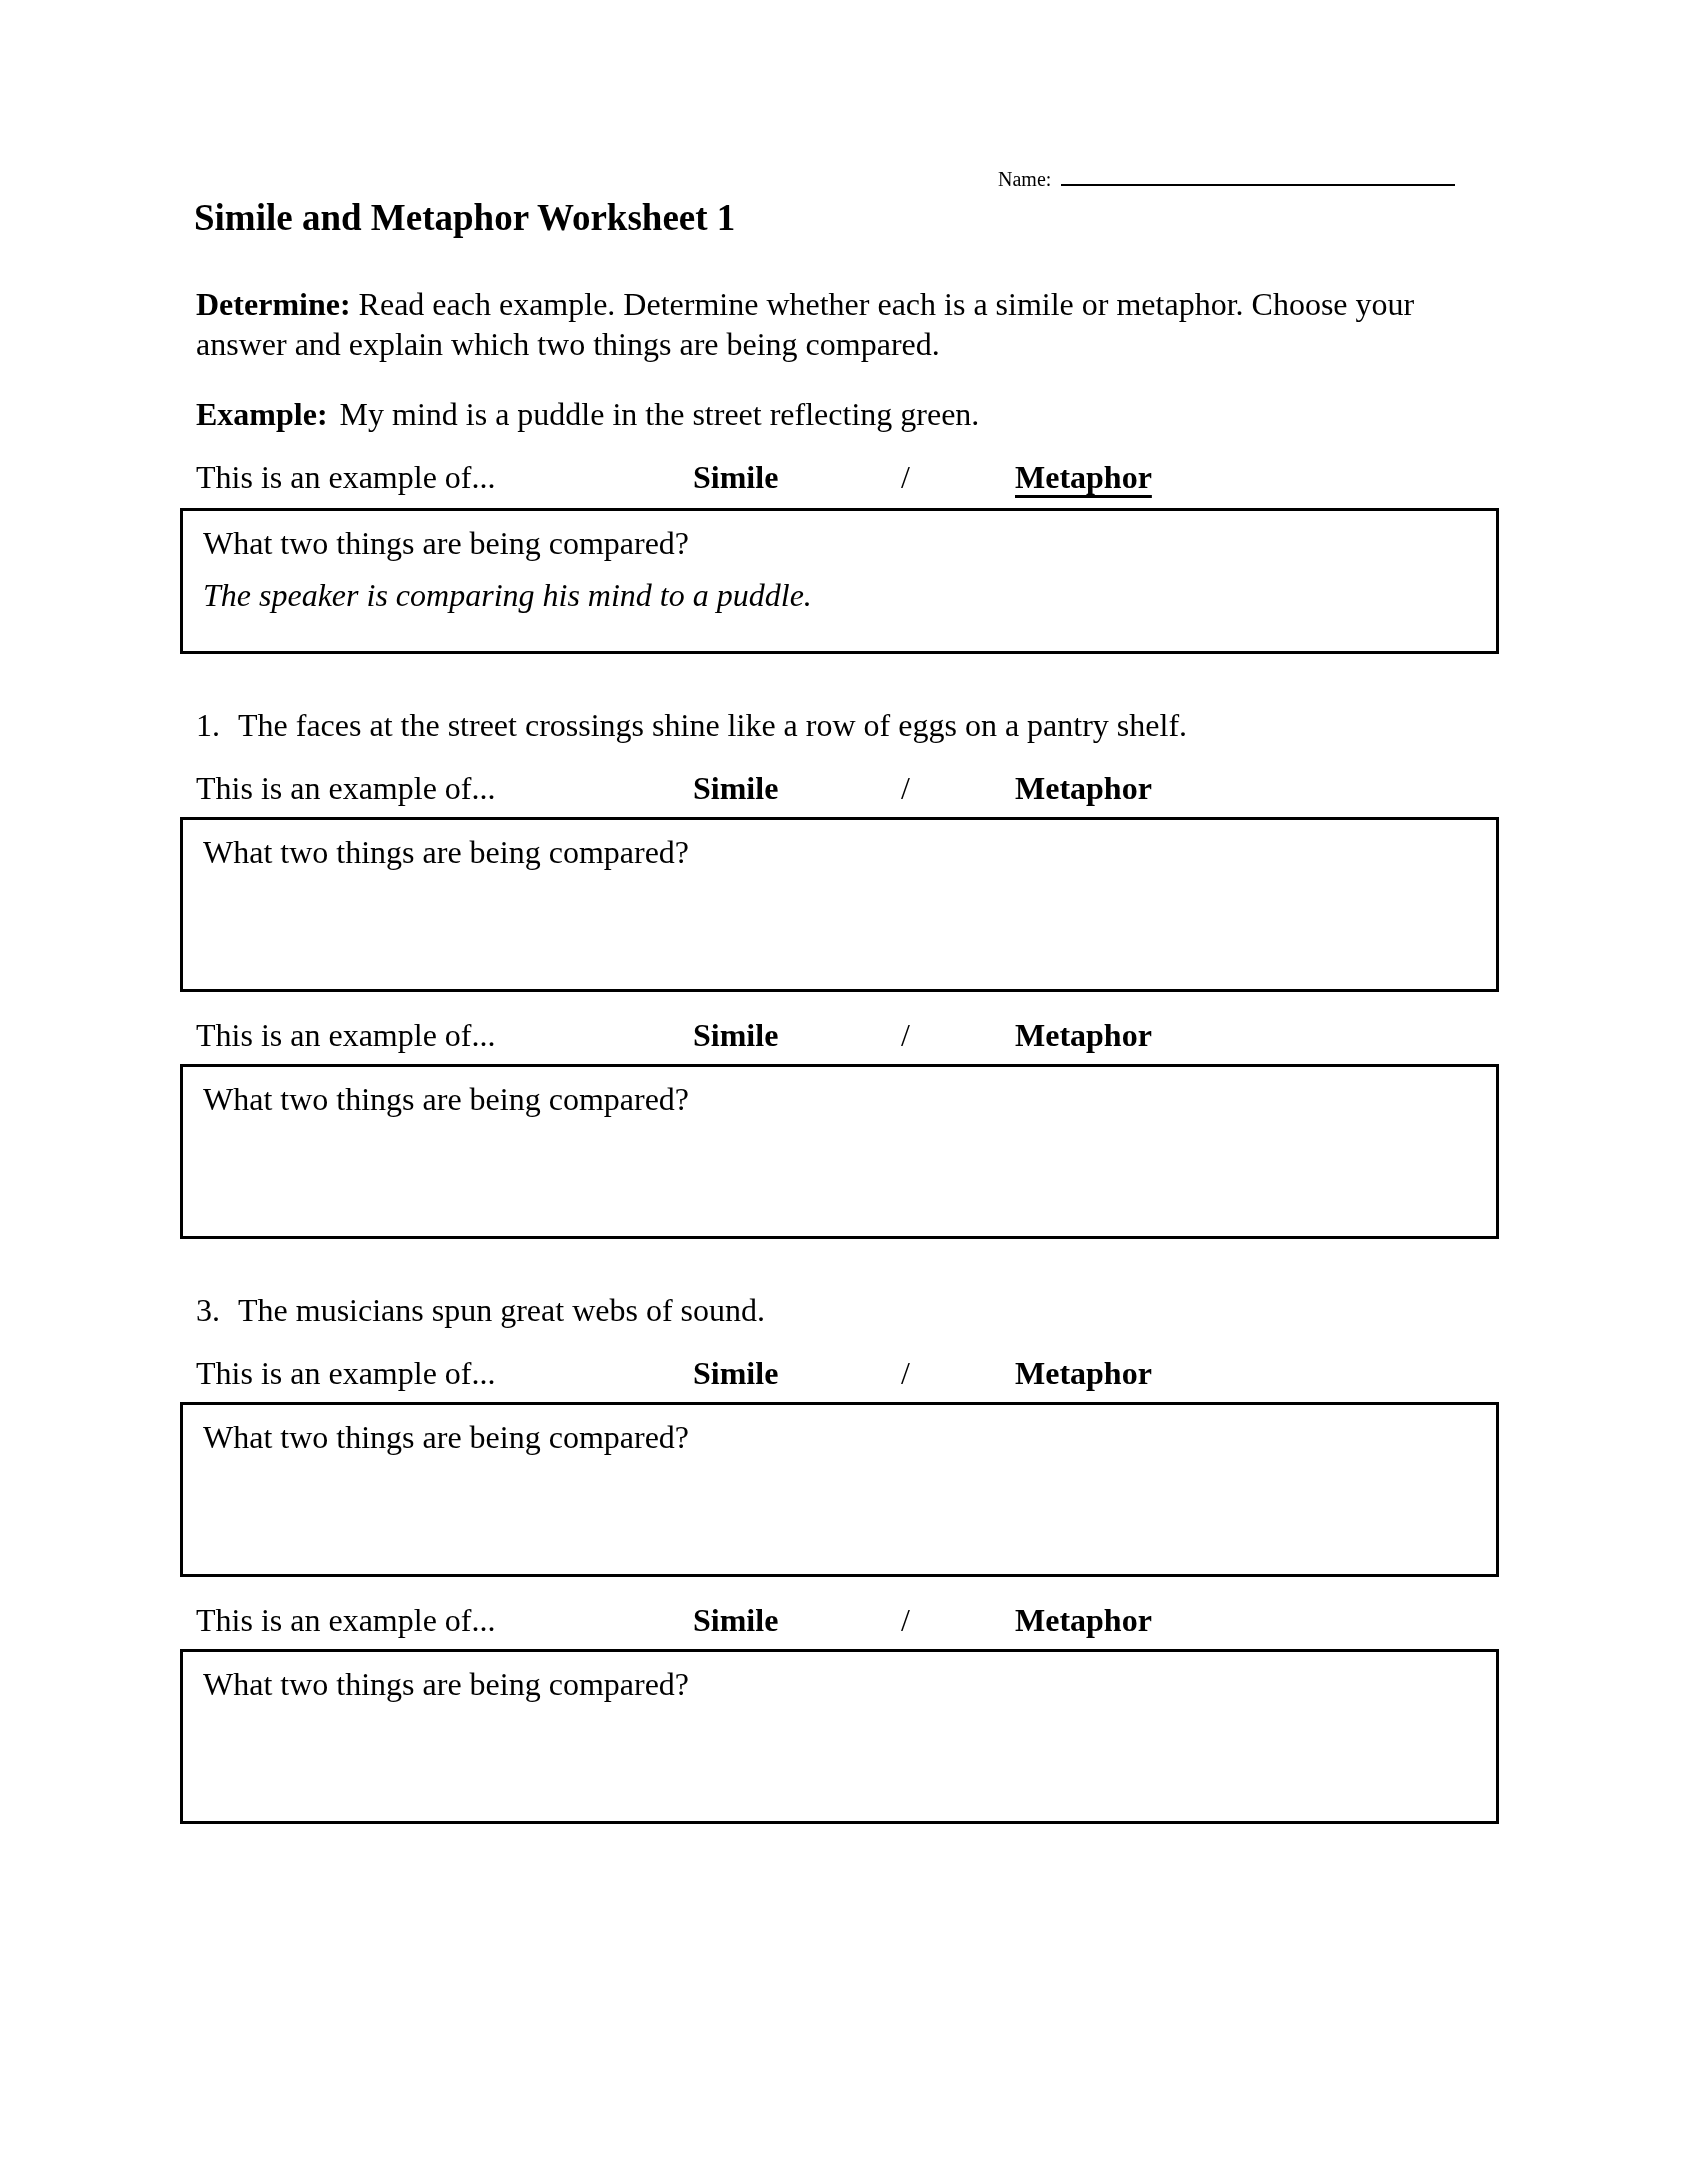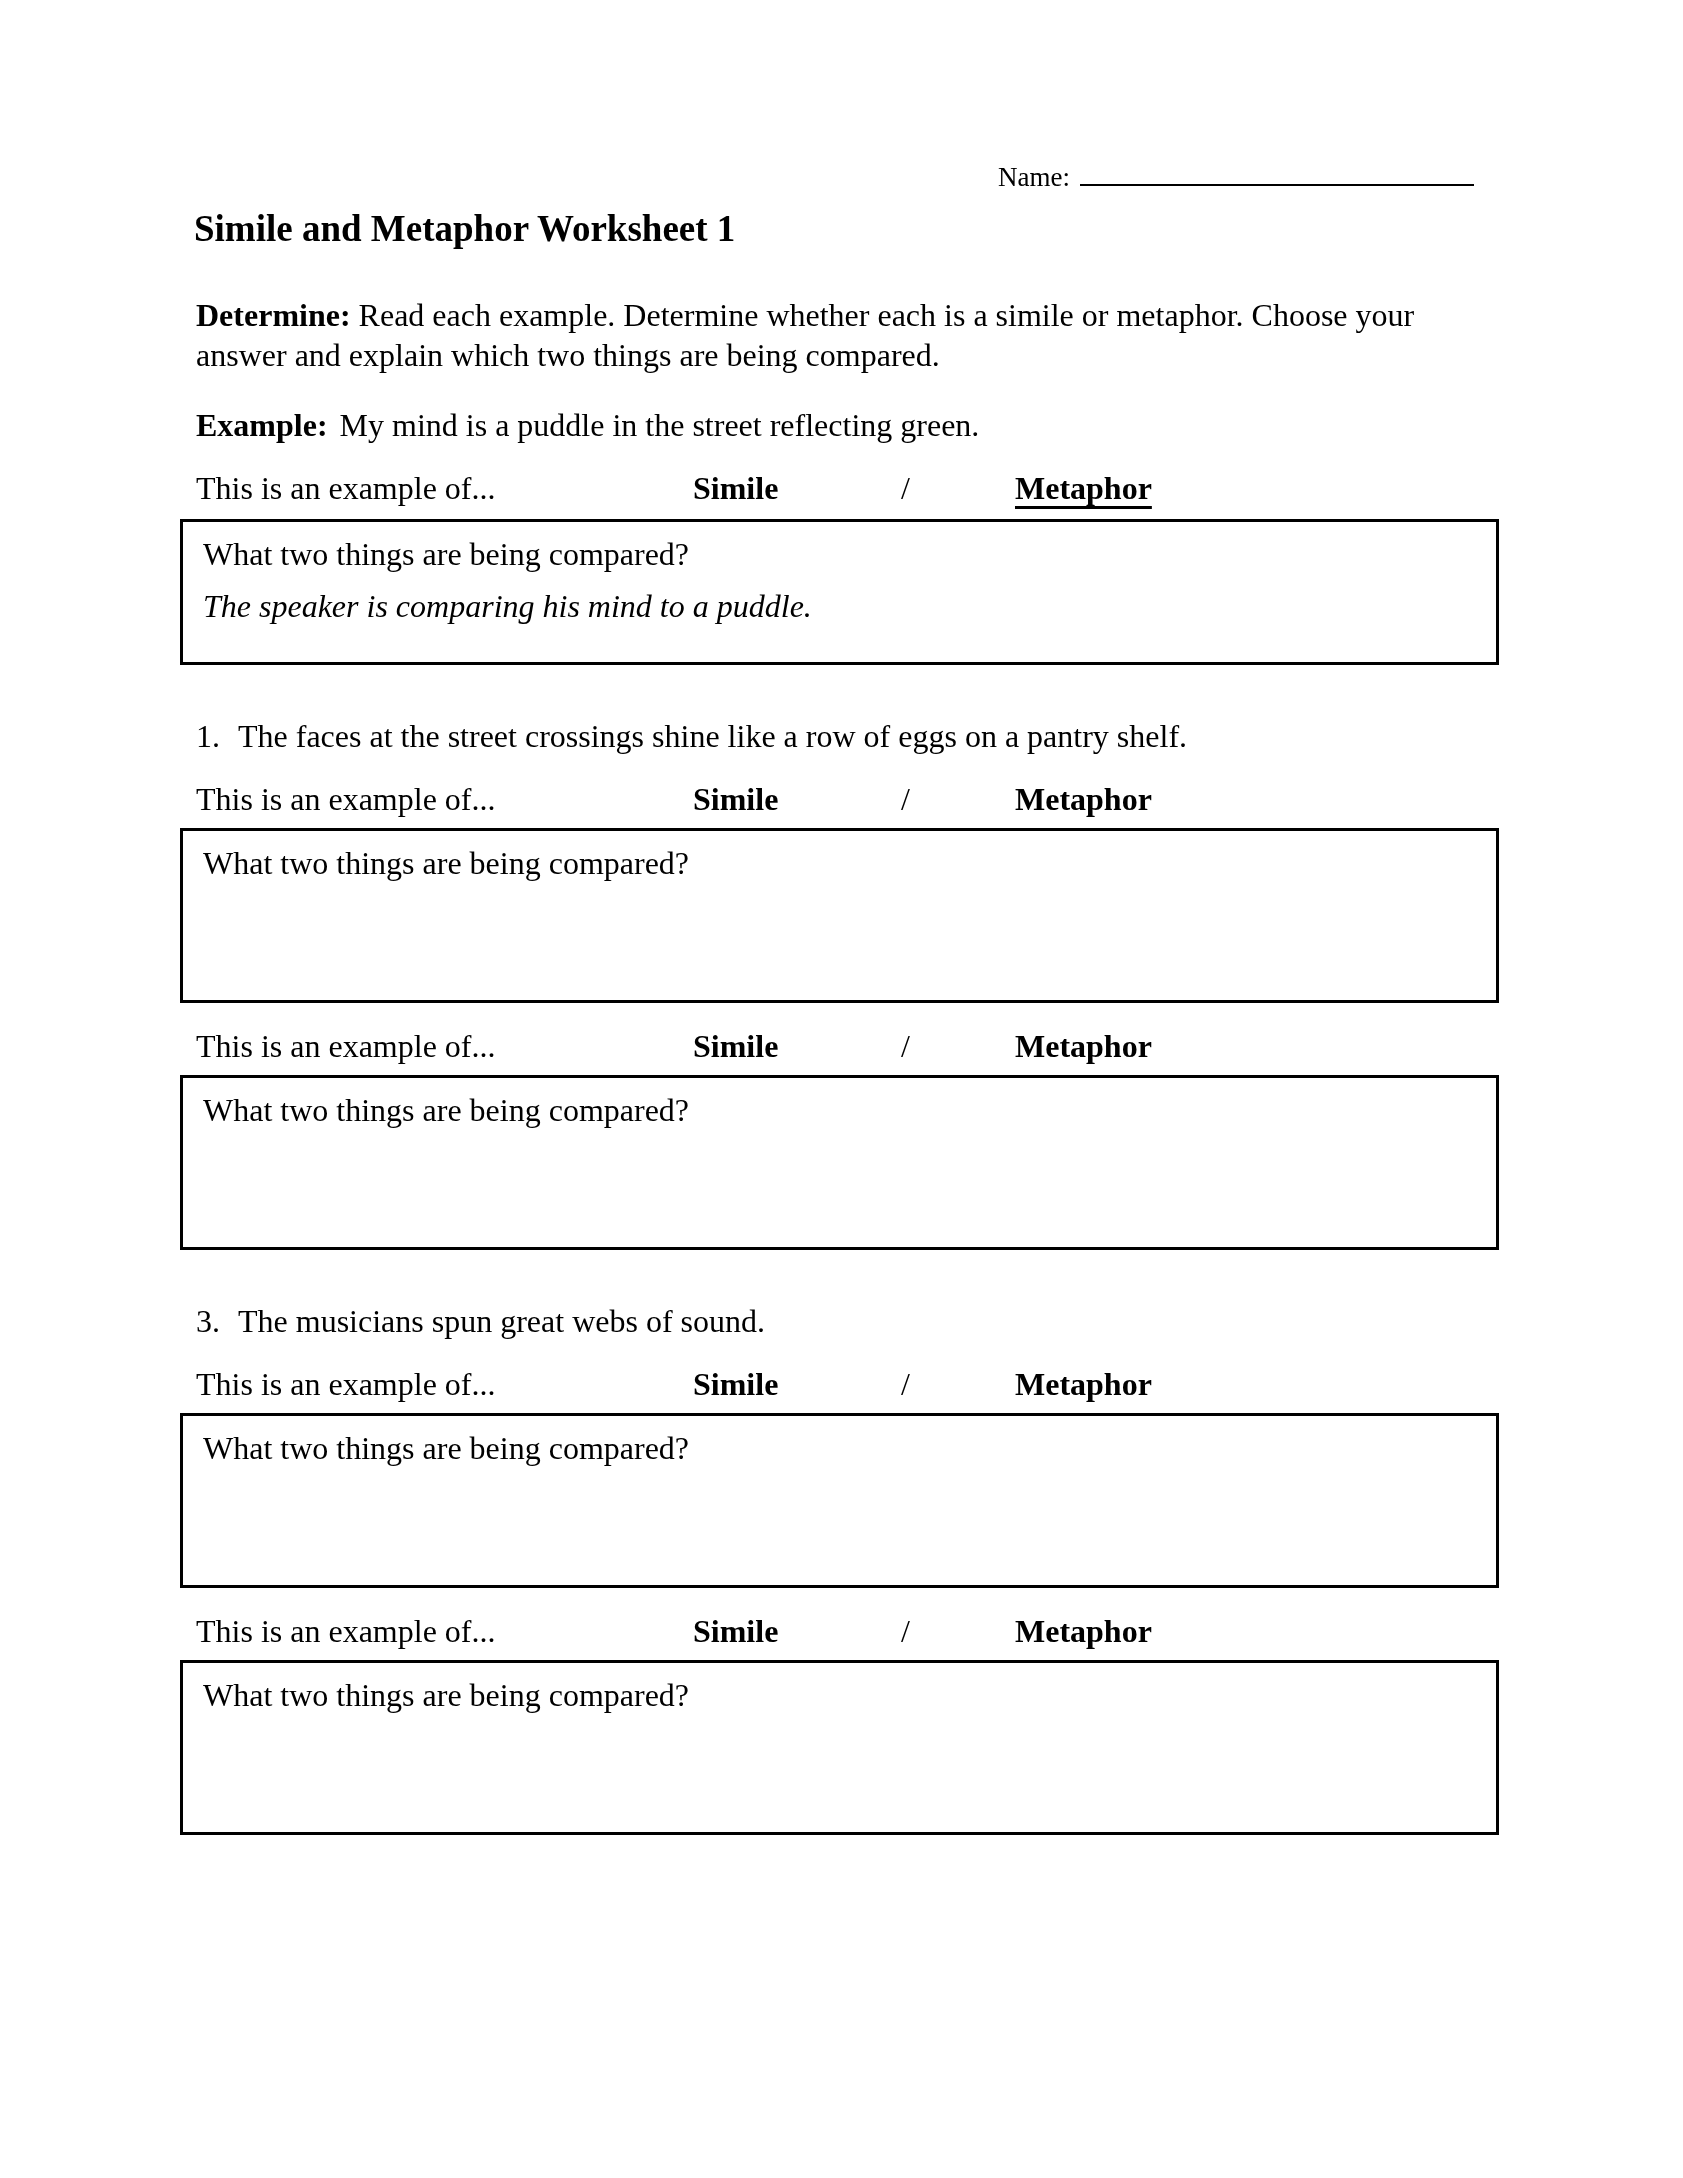--- a/index.html
+++ b/index.html
@@ -13,37 +13,37 @@
     font-family: "Liberation Serif", "DejaVu Serif", serif;
     font-size: 32px;
     overflow: hidden;
   }
 
   
   .name-field {
     position: absolute;
     left: 998px;
     top: 150px;
-    font-size: 27px;
+    font-size: 20px;
     white-space: nowrap;
   }
   .name-underline {
     display: inline-block;
     width: 394px;
     height: 34px;
     margin-left: 10px;
     border-bottom: 2px solid #000000;
     vertical-align: baseline;
   }
 
   
   .doc {
     position: absolute;
     left: 180px;
-    top: 11px;
+    top: 0;
     width: 1319px;
   }
   .title {
     margin: 196px 0 0 14px;
     font-size: 37px;
     line-height: 44px;
     font-weight: bold;
   }
   .directions {
     margin: 44px 0 0 16px;

